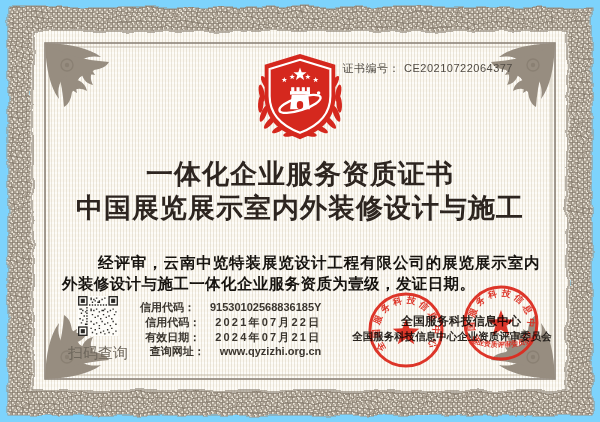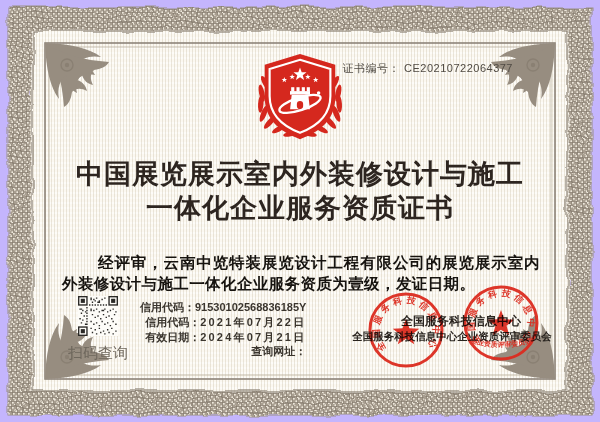--- a/index.html
+++ b/index.html
@@ -1,16 +1,16 @@
 <!DOCTYPE html>
 <html><head>
 <meta charset="utf-8">
 <style>
   html,body{margin:0;padding:0;background:#fff;}
-  .stage{position:relative;width:600px;height:422px;background:#c4b5fd;overflow:hidden;
+  .stage{position:relative;width:600px;height:422px;background:#7dd3fc;overflow:hidden;
          font-family:"Liberation Sans","DejaVu Sans",sans-serif;}
   .paper{position:absolute;left:30px;top:28px;right:30px;bottom:28px;
          background-color:#fbf8f1;
          background-image:
            repeating-linear-gradient(90deg, rgba(168,152,116,.22) 0 1px, rgba(0,0,0,0) 1px 3px),
            repeating-linear-gradient(0deg, rgba(255,255,255,.55) 0 2px, rgba(0,0,0,0) 2px 5px);}
   .frame{position:absolute;left:0;top:0;pointer-events:none;z-index:3;}
   .content{position:absolute;inset:0;z-index:4;}
 
   .certno{position:absolute;top:61px;right:87px;font-size:11px;color:#4f4a43;letter-spacing:.5px;}
@@ -25,21 +25,21 @@
   .body-text{position:absolute;left:62px;width:478px;top:236px;
          font-size:15.5px;line-height:21px;font-weight:bold;color:#16130f;
          text-indent:36px;letter-spacing:.4px;text-align:justify;}
 
   .qr{position:absolute;left:78px;top:296px;width:40px;height:40px;}
   .qr-caption{position:absolute;left:66px;top:344px;width:64px;text-align:center;
          font-size:15px;color:#6e675c;}
 
   .info{position:absolute;left:140px;top:300px;font-size:11px;font-weight:bold;color:#3a352e;}
   .info-row{height:14.8px;line-height:14.8px;display:flex;white-space:nowrap;justify-content:flex-end;}
-  .info-row .v{margin-left:0;}
+  .info-row .v{margin-left:15px;}
   .info-row .v.spread{letter-spacing:2.2px;}
 
   .issuer1{position:absolute;top:313px;left:361px;width:200px;text-align:center;
          font-size:12px;font-weight:bold;color:#29241f;z-index:5;}
   .issuer2{position:absolute;top:330px;left:342px;width:220px;text-align:center;
          font-size:10.5px;font-weight:bold;color:#29241f;z-index:5;white-space:nowrap;}
 
   .seal{position:absolute;width:80px;height:80px;z-index:6;mix-blend-mode:multiply;opacity:.95;}
   .seal.left{left:366px;top:290px;}
   .seal.right{left:461px;top:283px;}
@@ -127,22 +127,22 @@
           <rect x="56.9" y="40" width="3.2" height="4.5"></rect>
         <rect x="39.8" y="44" width="20.4" height="3.6"></rect>
         <path d="M41.5 48 h17 l1.6 14.5 h-20.2 z"></path>
         <rect x="46.8" y="54" width="6.4" height="8.5" rx="3.2" fill="#d5281e"></rect>
       </g>
       <ellipse cx="50" cy="57" rx="22" ry="6.5" fill="none" stroke="#fff" stroke-width="2.4" transform="rotate(-18 50 57)"></ellipse>
       <circle cx="69" cy="46" r="1.8" fill="#fff"></circle>
     </svg>
 
     <div class="title">
+      <div>一体化企业服务资质证书</div>
       <div>中国展览展示室内外装修设计与施工</div>
-      <div>一体化企业服务资质证书</div>
     </div>
 
     <p class="body-text">经评审，云南中览特装展览设计工程有限公司的展览展示室内外装修设计与施工一体化企业服务资质为壹级，发证日期。</p>
 
     <svg class="qr" viewBox="0 0 29 29">
       <rect width="29" height="29" fill="#fdfcf8"></rect>
       <g fill="#2b2a27">
         <rect x="0" y="0" width="7" height="7"></rect>
           <rect x="22" y="0" width="7" height="7"></rect>
           <rect x="0" y="22" width="7" height="7"></rect>
@@ -177,20 +177,21 @@
       <div class="info-row">
         <span>信用代码：</span>
         <span class="v spread">2021年07月22日</span>
       </div>
       <div class="info-row">
         <span>有效日期：</span>
         <span class="v spread">2024年07月21日</span>
       </div>
       <div class="info-row">
         <span>查询网址：</span>
+        <span class="v">www.qyzizhi.org.cn</span>
       </div>
     </div>
 
     <div class="issuer1">全国服务科技信息中心</div>
     <div class="issuer2">全国服务科技信息中心企业资质评审委员会</div>
 
     <svg class="seal left" viewBox="0 0 80 80">
       <defs>
         <path id="ringL" d="M17.9 55.5 A27 27 0 1 1 62.1 55.5" fill="none"></path>
       </defs>

